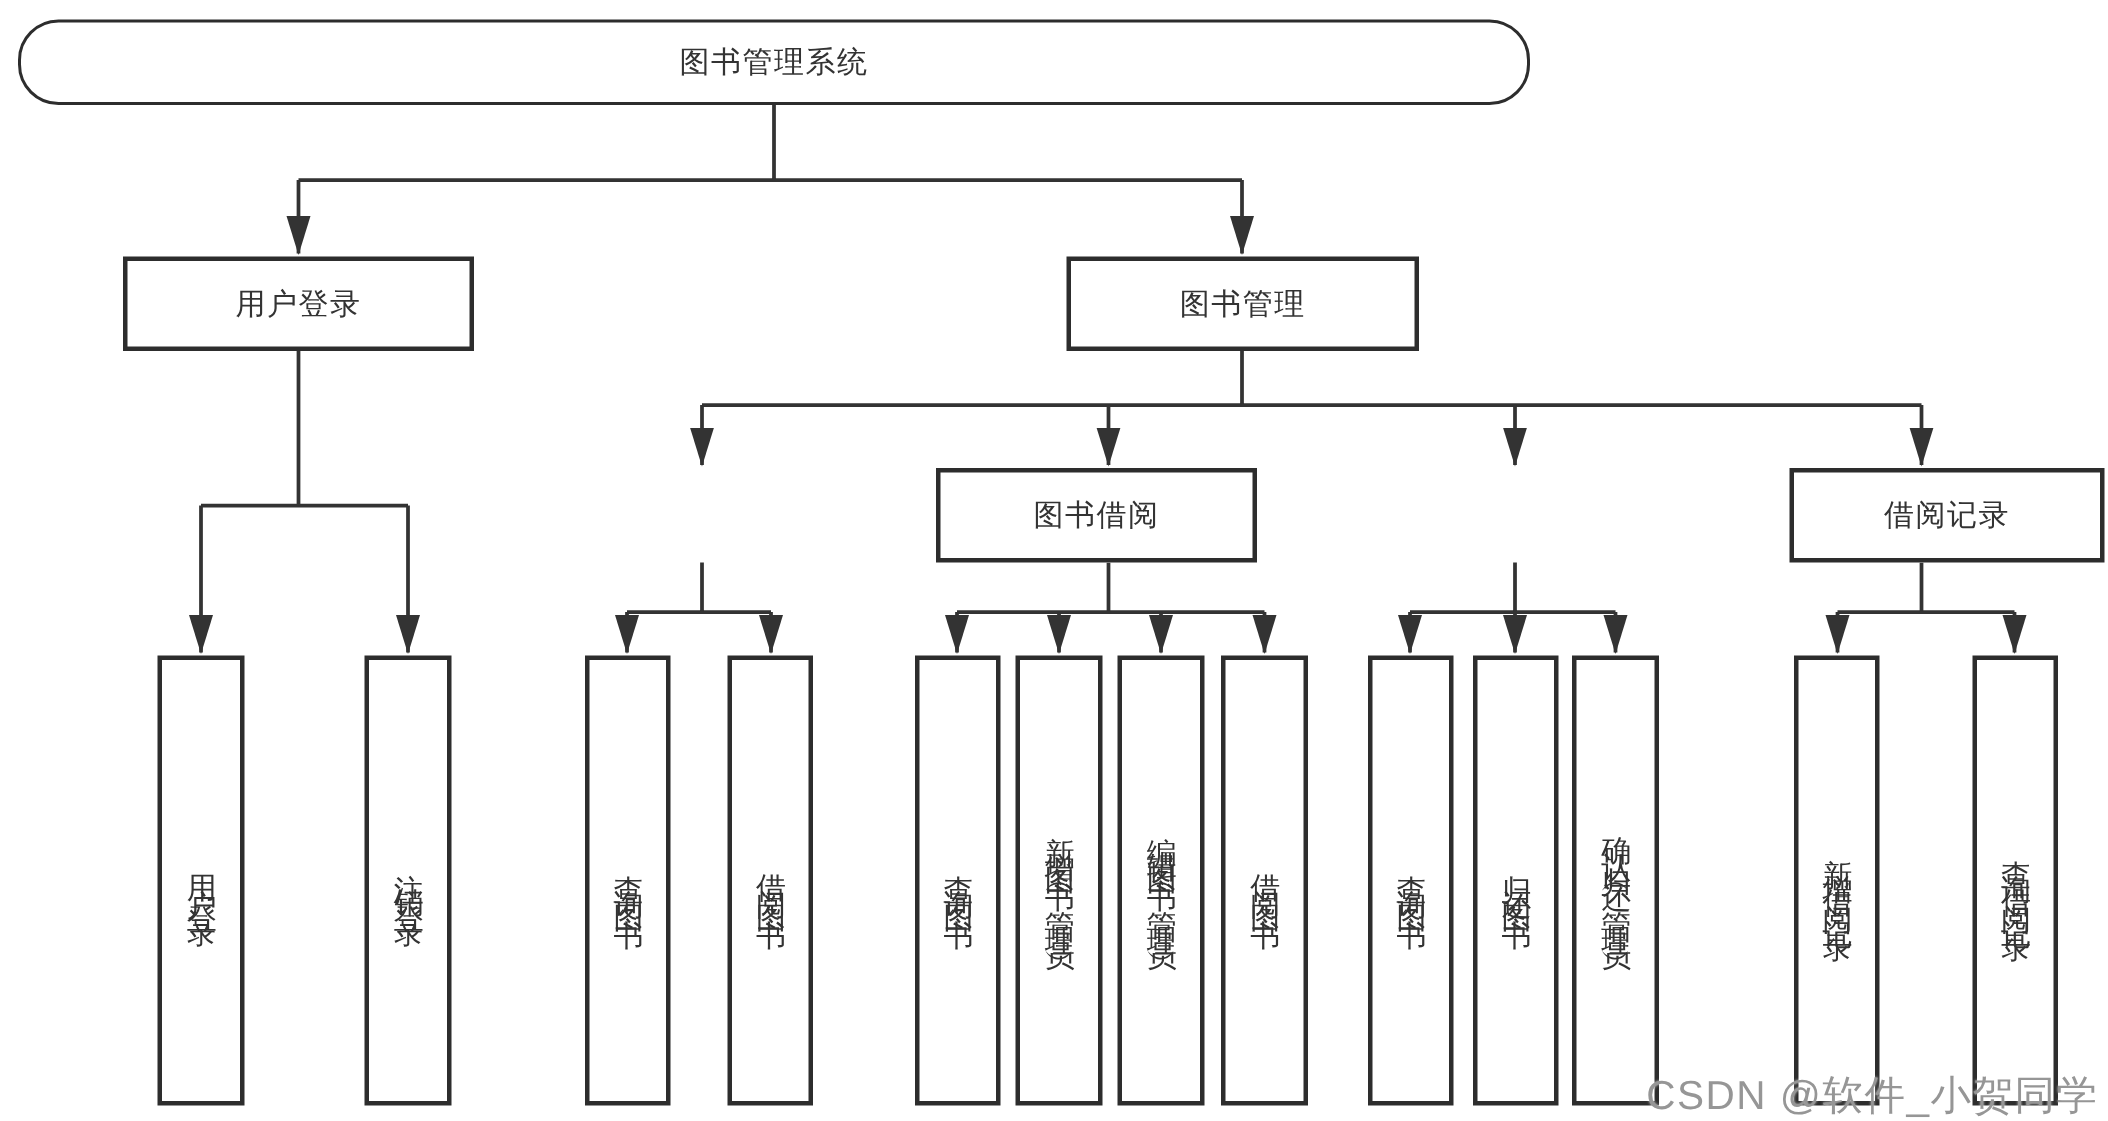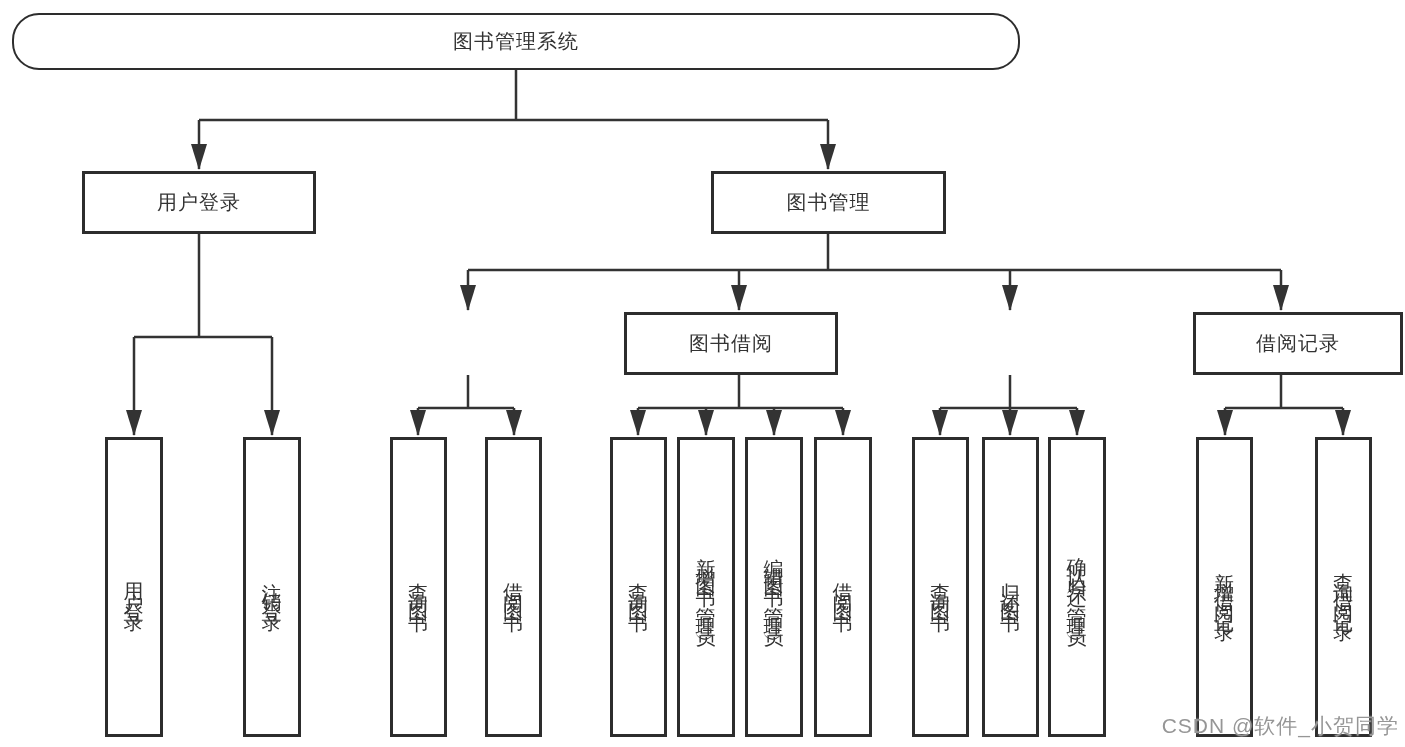--- a/index.html
+++ b/index.html
@@ -14,21 +14,21 @@
     z-index:2;
   }
   .box.root{border-width:2.5px;}
   .hlabel{font-size:20px;letter-spacing:1px;white-space:nowrap;}
   .vlabel{
     writing-mode:vertical-rl;text-orientation:mixed;
     font-size:20px;letter-spacing:10px;line-height:1;white-space:nowrap;
   }
   .watermark{
     position:absolute;right:6px;top:712px;z-index:3;
-    font-size:21px;color:#969696;letter-spacing:1px;white-space:nowrap;
+    font-size:27px;color:#969696;letter-spacing:1px;white-space:nowrap;
     text-shadow:0 0 2px rgba(255,255,255,.8);
   }
 </style>
 </head>
 <body>
 
 <div class="canvas">
 
   <svg class="connectors" viewBox="0 0 1405 747" xmlns="http://www.w3.org/2000/svg">
     <defs>

